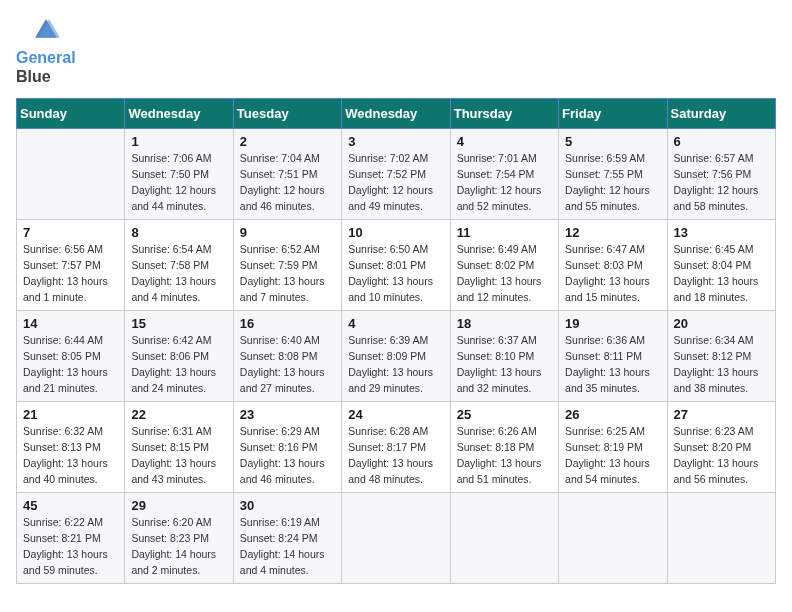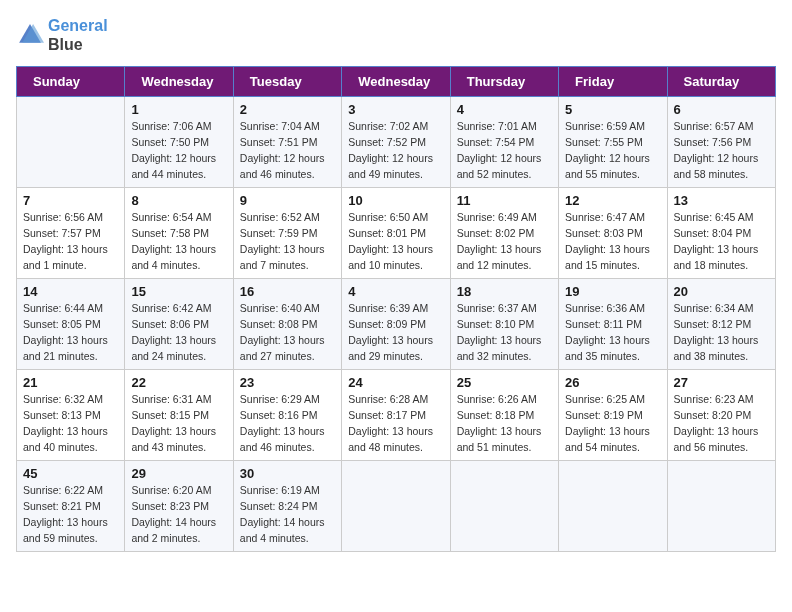--- a/index.html
+++ b/index.html
@@ -13,20 +13,21 @@
     .header {
       display: flex;
       justify-content: space-between;
       align-items: flex-start;
       margin-bottom: 12px;
     }
     .logo {
       display: flex;
       align-items: center;
       gap: 4px;
+      flex-direction: column;
     }
     .logo-text {
       font-size: 16px;
       font-weight: bold;
       color: #1a3a5c;
       line-height: 1.2;
     }
     .logo-text span {
       color: #4a90d9;
     }
@@ -46,23 +47,23 @@
       font-size: 15px;
       color: #444;
       font-weight: normal;
     }
     table {
       width: 100%;
       border-collapse: collapse;
       font-size: 11px;
     }
     thead tr th {
-      background: #701a75;
+      background: #0f766e;
       color: #fff;
-      padding: 7px 16px;
+      padding: 7px 3px;
       text-align: left;
       font-size: 13px;
       font-weight: bold;
       border: 1px solid #5580cc;
     }
     tbody tr td {
       border: 1px solid #ccc;
       vertical-align: top;
       padding: 5px 6px;
       min-height: 70px;

